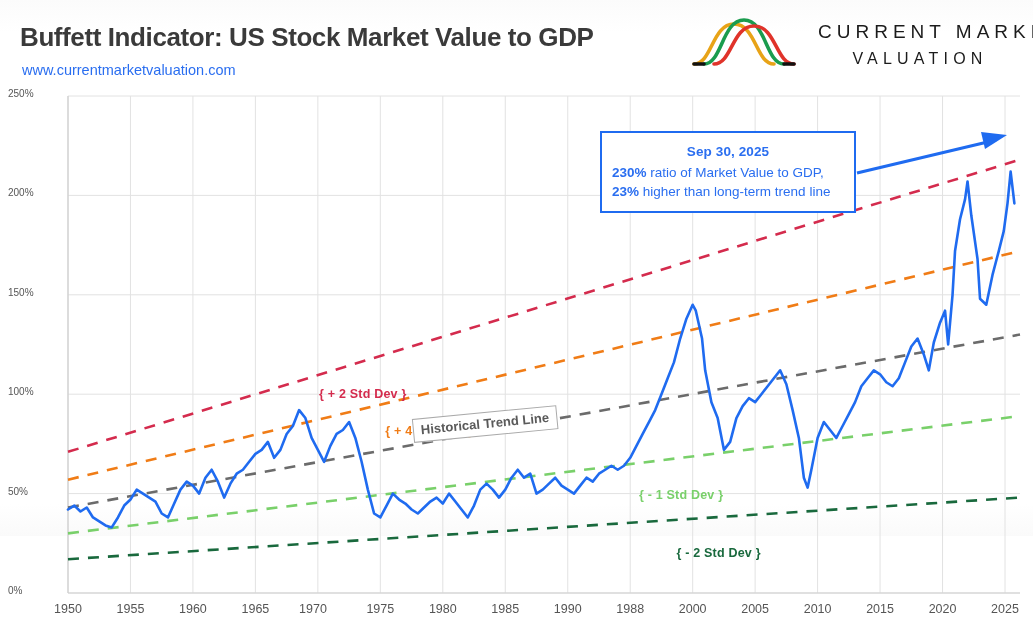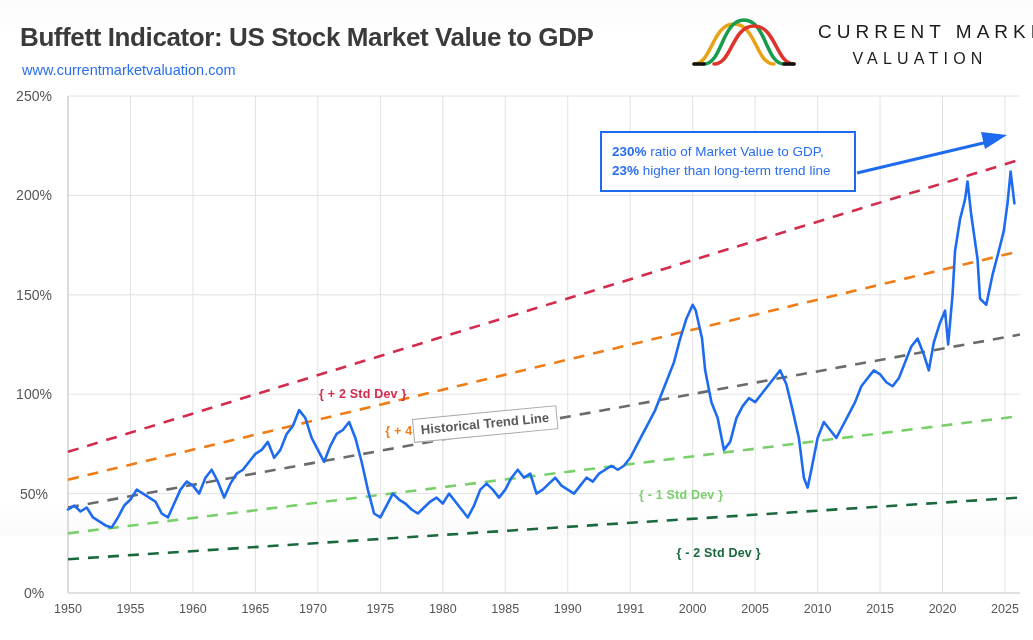--- a/index.html
+++ b/index.html
@@ -36,21 +36,21 @@
   }
   #logo-line2 {
     font-size:16px; letter-spacing:5.2px; color:#1b1b1b;
     font-weight:400; white-space:nowrap; text-align:center;
     margin-top:9px; padding-left:4px;
   }
   
   #plot-wrap { position:absolute; left:0; top:88px; width:1033px; height:552px; }
   #plot-svg  { position:absolute; left:0; top:0; }
   .ytick-label {
-    position:absolute; font-size:14px; color:#555; text-align:center;
+    position:absolute; font-size:10px; color:#555; text-align:left;
     width:52px; white-space:nowrap;
   }
   .xtick-label {
     position:absolute; font-size:12.5px; color:#555; text-align:center;
     width:60px; white-space:nowrap;
   }
   
   .band-label {
     position:absolute; font-size:12.5px; font-weight:bold;
     white-space:nowrap; letter-spacing:0.2px;margin-top:39px;
@@ -160,34 +160,35 @@
     <div id="xtick-holder">
         <div class="xtick-label" style="left: 38px; top: 514px;">1950</div>
         <div class="xtick-label" style="left: 100.467px; top: 514px;">1955</div>
         <div class="xtick-label" style="left: 162.934px; top: 514px;">1960</div>
         <div class="xtick-label" style="left: 225.402px; top: 514px;">1965</div>
         <div class="xtick-label" style="left: 283px; top: 514px;">1970</div>
         <div class="xtick-label" style="left: 350.336px; top: 514px;">1975</div>
         <div class="xtick-label" style="left: 412.803px; top: 514px;">1980</div>
         <div class="xtick-label" style="left: 475.27px; top: 514px;">1985</div>
         <div class="xtick-label" style="left: 537.738px; top: 514px;">1990</div>
-        <div class="xtick-label" style="left: 600.205px; top: 514px;">1991</div>
+        <div class="xtick-label" style="left: 600.205px; top: 514px;">1988</div>
         <div class="xtick-label" style="left: 662.672px; top: 514px;">2000</div>
         <div class="xtick-label" style="left: 725.139px; top: 514px;">2005</div>
         <div class="xtick-label" style="left: 787.606px; top: 514px;">2010</div>
         <div class="xtick-label" style="left: 850.073px; top: 514px;">2015</div>
         <div class="xtick-label" style="left: 912.541px; top: 514px;">2020</div>
         <div class="xtick-label" style="left: 975.008px; top: 514px;">2025</div>
       </div>
 
     <div class="band-label" id="label-p2" style="left: 319.102px; top: 259.974px;">{ + 2 Std Dev }</div>
     <div class="band-label" id="label-p1" style="left: 385.323px; top: 296.676px;">{ + 4 Std Dev }</div>
     <div class="band-label" id="label-m1" style="left: 638.945px; top: 360.936px;">{ - 1 Std Dev }</div>
     <div class="band-label" id="label-m2" style="left: 676.425px; top: 419.148px; text-align: right;">{ - 2 Std Dev }</div>
     <div id="label-trend" style="left: 412.803px; top: 330.884px;">Historical Trend Line</div>
   </div>
 
   <div id="annotation-box">
+    <div id="anno-date">Sep 30, 2025</div>
     <div class="anno-line"><b>230%</b><span> ratio of Market Value to GDP,</span></div>
     <div class="anno-line"><b>23%</b><span> higher than long-term trend line</span></div>
   </div>
 
 </div>
 
 </body></html>

